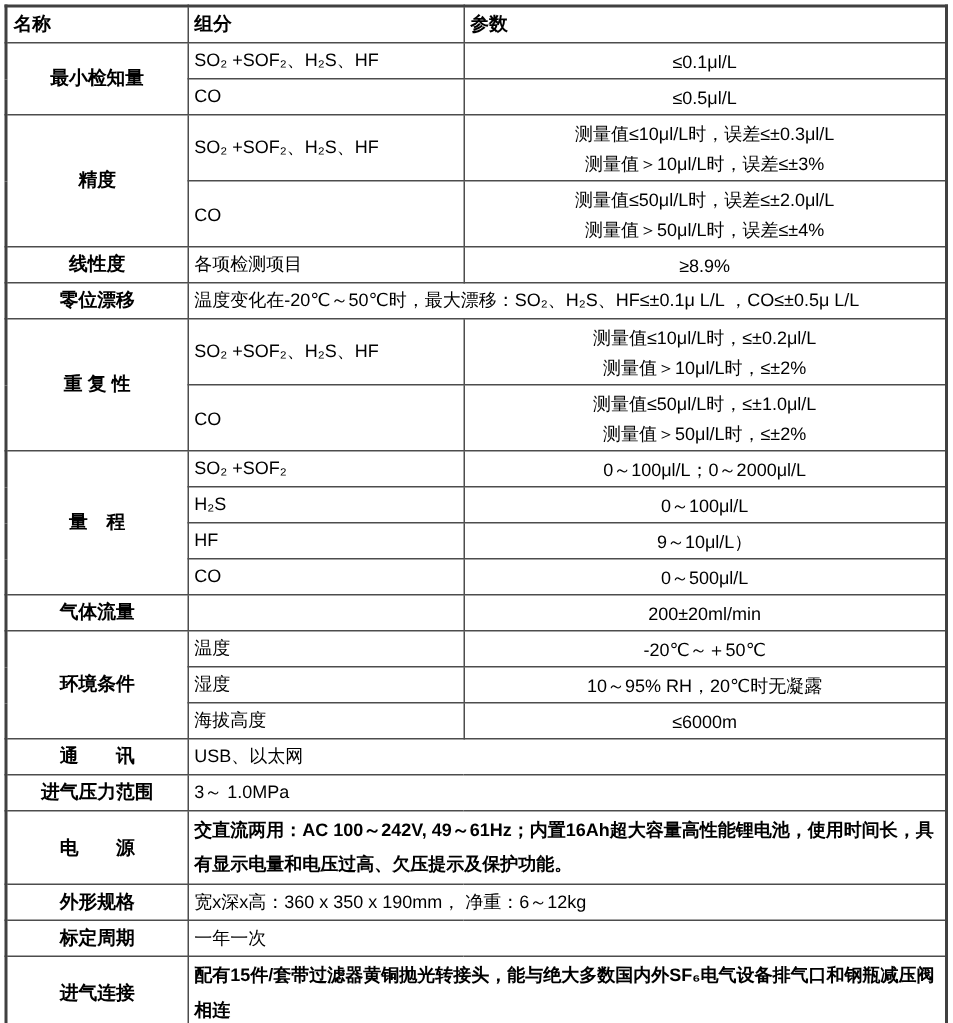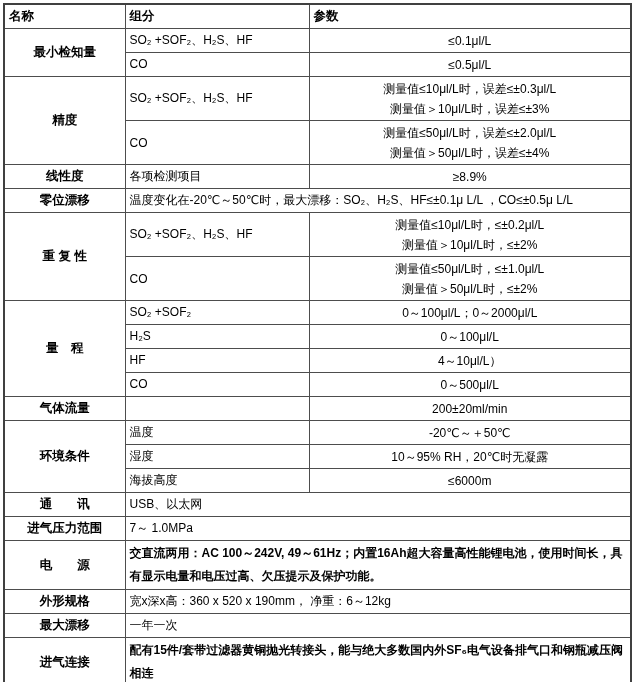--- a/index.html
+++ b/index.html
@@ -124,21 +124,21 @@
       </tr>
       <tr>
         <td class="comp nowrap single">H₂S</td>
         <td class="param nowrap single">
           <div class="param-line">0～100μl/L</div>
         </td>
       </tr>
       <tr>
         <td class="comp nowrap single">HF</td>
         <td class="param nowrap single">
-          <div class="param-line">4～10μl/L）</div>
+          <div class="param-line">9～10μl/L）</div>
         </td>
       </tr>
       <tr>
         <td class="comp nowrap single">CO</td>
         <td class="param nowrap single">
           <div class="param-line">0～500μl/L</div>
         </td>
       </tr>
       <tr>
         <td rowspan="1" class="name">气体流量</td>
@@ -165,32 +165,32 @@
         <td class="param nowrap single">
           <div class="param-line">≤6000m</div>
         </td>
       </tr>
       <tr>
         <td rowspan="1" class="name">通　　讯</td>
         <td colspan="2" class="merged single nowrap">USB、以太网</td>
       </tr>
       <tr>
         <td rowspan="1" class="name">进气压力范围</td>
-        <td colspan="2" class="merged single nowrap">7～ 1.0MPa</td>
+        <td colspan="2" class="merged single nowrap">3～ 1.0MPa</td>
       </tr>
       <tr>
         <td rowspan="1" class="name">电　　源</td>
         <td colspan="2" class="merged wrap">交直流两用：AC 100～242V, 49～61Hz；内置16Ah超大容量高性能锂电池，使用时间长，具有显示电量和电压过高、欠压提示及保护功能。</td>
       </tr>
       <tr>
         <td rowspan="1" class="name">外形规格</td>
-        <td colspan="2" class="merged single nowrap">宽x深x高：360 x 520 x 190mm， 净重：6～12kg</td>
+        <td colspan="2" class="merged single nowrap">宽x深x高：360 x 350 x 190mm， 净重：6～12kg</td>
       </tr>
       <tr>
-        <td rowspan="1" class="name">最大漂移</td>
+        <td rowspan="1" class="name">标定周期</td>
         <td colspan="2" class="merged single nowrap">一年一次</td>
       </tr>
       <tr>
         <td rowspan="1" class="name">进气连接</td>
         <td colspan="2" class="merged wrap">配有15件/套带过滤器黄铜抛光转接头，能与绝大多数国内外SF₆电气设备排气口和钢瓶减压阀相连</td>
       </tr>
     </tbody>
 </table>
 
 </body></html>

